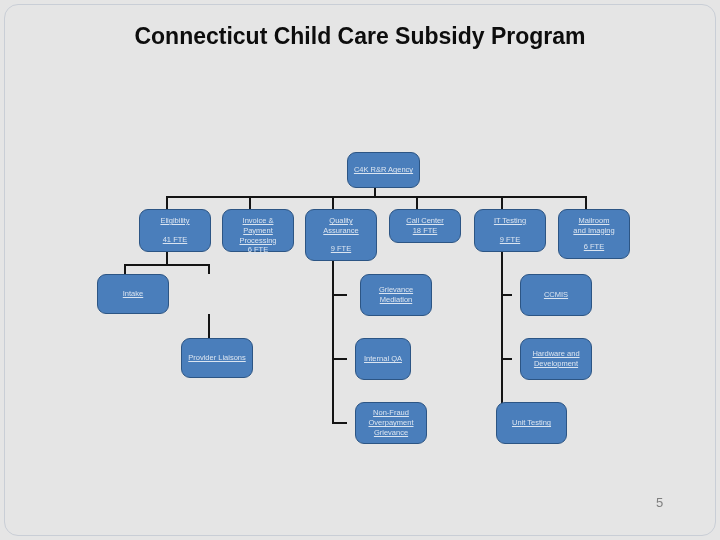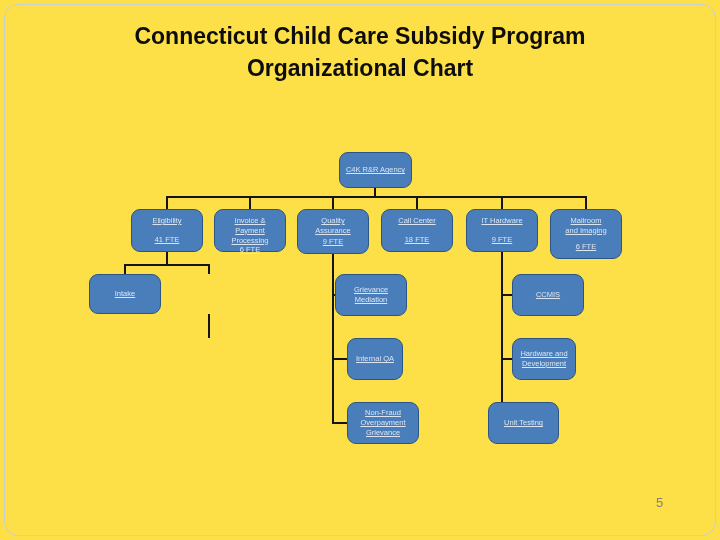--- a/index.html
+++ b/index.html
@@ -1,54 +1,53 @@
 <!DOCTYPE html>
 <html style="--box-fill: #4a7ebb; --box-border: #2c5584; --box-text: #dbe5f1; --connector: #141414; --title-text: #0d0d0d;"><head>
 <meta charset="utf-8">
 <style>
   html,body{margin:0;padding:0;background:#ffffff;}
   .slide{
-    position:relative;width:720px;height:540px;background:#fde047;overflow:hidden;
+    position:relative;width:720px;height:540px;background:#e5e5e5;overflow:hidden;
     font-family:"Liberation Sans", sans-serif;
   }
   .frame{
     position:absolute;left:4px;top:4px;right:4px;bottom:4px;
     border:1.5px solid #c9ced6;border-radius:14px;pointer-events:none;
   }
   .title{
     position:absolute;top:20px;left:0;width:720px;text-align:center;
     color:var(--title-text,#0d0d0d);font-weight:bold;font-size:23px;line-height:32px;
     letter-spacing:0px;
   }
   .node{
     position:absolute;box-sizing:border-box;
     background:var(--box-fill,#4a7ebb);
     border:1.5px solid var(--box-border,#2c5584);
     border-radius:9px;
     color:var(--box-text,#dbe5f1);
     display:flex;flex-direction:column;align-items:center;justify-content:center;
-    text-align:center;font-size:7.5px;line-height:1.3;padding:3px 2px;
+    text-align:center;font-size:7.5px;line-height:1.3;padding:3px 2px;margin-left:8px;
   }
   .node.hasfte{justify-content:space-between;padding:6px 14px;}
   .node .lbl,.node .fte{text-decoration:underline;display:block;}
   .conn{position:absolute;background:var(--connector,#141414);}
   .pagenum{
     position:absolute;top:495px;left:656px;width:20px;text-align:left;
     color:#7f7f7f;font-size:13px;
   }
 </style>
 </head>
 <body>
 
 <div class="slide">
   <div class="frame"></div>
 
   <div class="title">
     <div>Connecticut Child Care Subsidy Program</div>
-    <div>Organizational Chart</div>
   </div>
 
   <div class="conn" style="left:374px;top:188px;width:2px;height:10px"></div>
   <div class="conn" style="left:166px;top:196px;width:421px;height:2px"></div>
   <div class="conn" style="left:166px;top:196px;width:2px;height:13px"></div>
   <div class="conn" style="left:249px;top:196px;width:2px;height:13px"></div>
   <div class="conn" style="left:332px;top:196px;width:2px;height:13px"></div>
   <div class="conn" style="left:416px;top:196px;width:2px;height:13px"></div>
   <div class="conn" style="left:501px;top:196px;width:2px;height:13px"></div>
   <div class="conn" style="left:585px;top:196px;width:2px;height:13px"></div>
@@ -74,51 +73,54 @@
   </div>
 
   <div class="node hasfte" style="left:131px;top:209px;width:72px;height:43px">
     <span class="lbl">Eligibility</span>
     <span class="fte">41 FTE</span>
   </div>
   <div class="node hasfte" style="left:214px;top:209px;width:72px;height:43px">
     <span class="lbl">Invoice &amp; Payment Processing</span>
     <span class="fte">6 FTE</span>
   </div>
-  <div class="node hasfte" style="left:297px;top:209px;width:72px;height:45px">
+  <div class="node hasfte" style="left:297px;top:209px;width:72px;height:52px">
     <span class="lbl">Quality Assurance</span>
     <span class="fte">9 FTE</span>
   </div>
-  <div class="node hasfte" style="left:381px;top:209px;width:72px;height:43px">
+  <div class="node hasfte" style="left:381px;top:209px;width:72px;height:34px">
     <span class="lbl">Call Center</span>
     <span class="fte">18 FTE</span>
   </div>
   <div class="node hasfte" style="left:466px;top:209px;width:72px;height:43px">
-    <span class="lbl">IT Hardware</span>
+    <span class="lbl">IT Testing</span>
     <span class="fte">9 FTE</span>
   </div>
   <div class="node hasfte" style="left:550px;top:209px;width:72px;height:50px">
     <span class="lbl">Mailroom and Imaging</span>
     <span class="fte">6 FTE</span>
   </div>
 
   <div class="node" style="left:89px;top:274px;width:72px;height:40px">
     <span class="lbl">Intake</span>
   </div>
-  <div class="node" style="left:335px;top:274px;width:72px;height:42px">
+  <div class="node" style="left:352px;top:274px;width:72px;height:42px">
     <span class="lbl">Grievance Mediation</span>
   </div>
   <div class="node" style="left:512px;top:274px;width:72px;height:42px">
     <span class="lbl">CCMIS</span>
   </div>
 
+  <div class="node" style="left:173px;top:338px;width:72px;height:40px">
+    <span class="lbl">Provider Liaisons</span>
+  </div>
   <div class="node" style="left:347px;top:338px;width:56px;height:42px">
     <span class="lbl">Internal QA</span>
   </div>
-  <div class="node" style="left:512px;top:338px;width:64px;height:42px">
+  <div class="node" style="left:512px;top:338px;width:72px;height:42px">
     <span class="lbl">Hardware and Development</span>
   </div>
 
   <div class="node" style="left:347px;top:402px;width:72px;height:42px">
     <span class="lbl">Non-Fraud Overpayment Grievance</span>
   </div>
   <div class="node" style="left:488px;top:402px;width:71px;height:42px">
     <span class="lbl">Unit Testing</span>
   </div>
 

